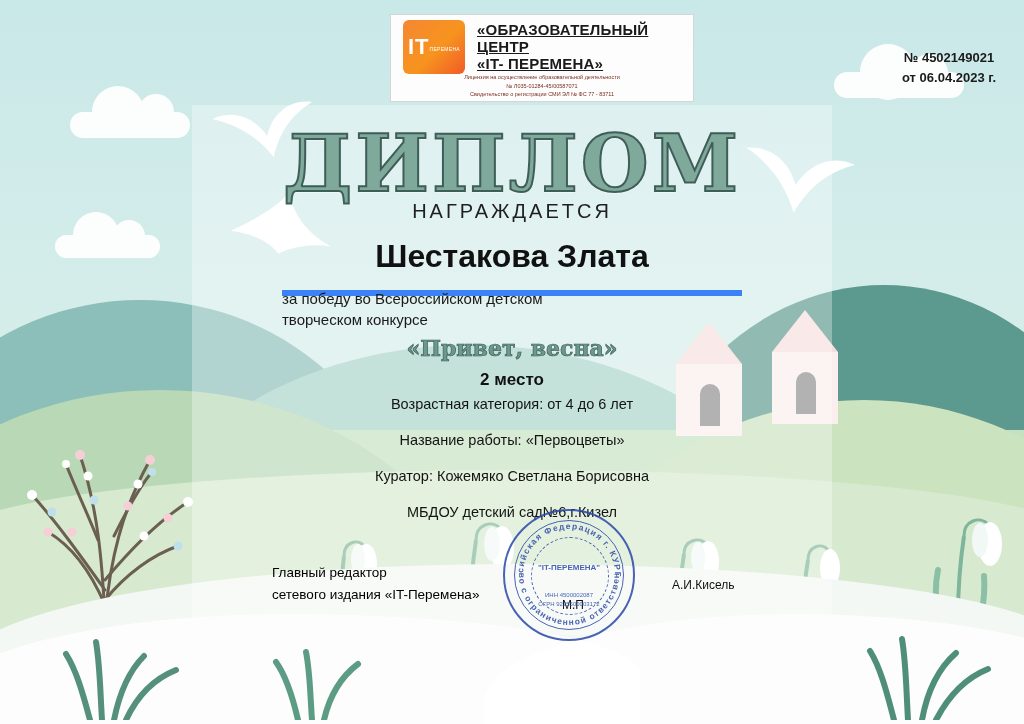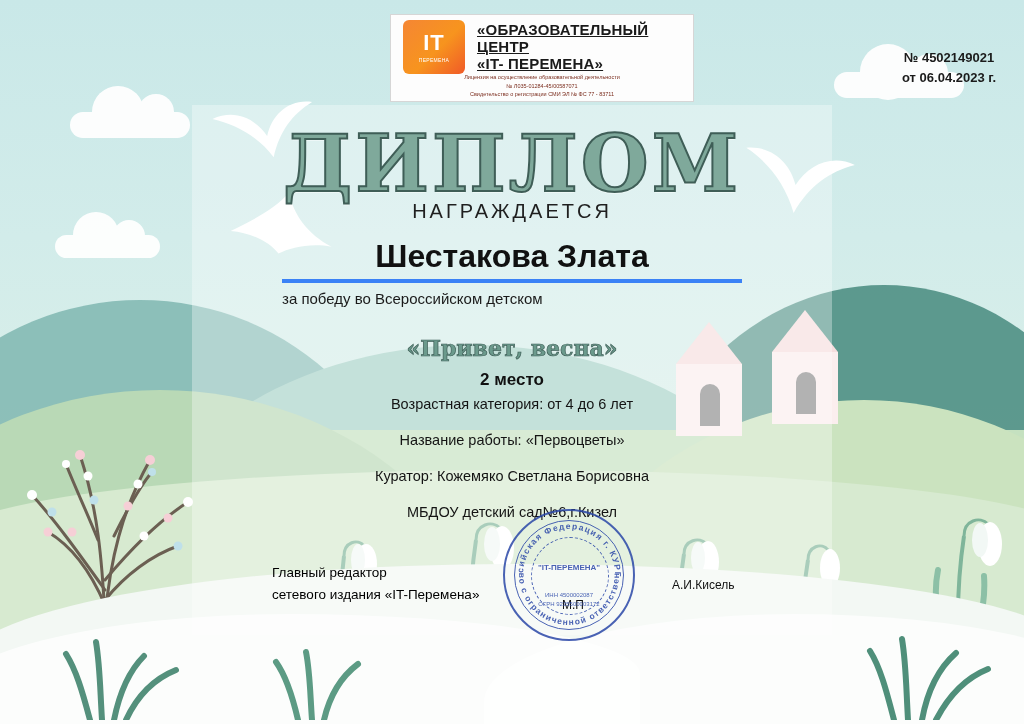--- a/index.html
+++ b/index.html
@@ -186,21 +186,21 @@
     display: flex;
     align-items: center;
     justify-content: center;
   }
   .logo-badge {
     width: 62px; height: 54px;
     background: linear-gradient(135deg, #f58634 0%, #f7941e 55%, #f05a28 100%);
     border-radius: 6px;
     color: #fff;
     display: flex;
-    flex-direction: column;
+    flex-direction: row;
     align-items: center;
     justify-content: center;
     line-height: 1;
   }
   .logo-badge .it {
     font-weight: bold;
     font-size: 22px;
     letter-spacing: 1px;
   }
   .logo-badge .sub {
@@ -264,22 +264,22 @@
     color: #1f1f1f;
   }
   .recipient {
     position: absolute;
     left: 282px; top: 238px;
     width: 460px;
     text-align: center;
     font-size: 32px;
     font-weight: bold;
     color: #111;
-    padding-bottom: 4px;
-    border-bottom: 4px solid #3b82f6;
+    padding-bottom: 15px;
+    border-bottom: 6px solid #3b82f6;
   }
   .reason {
     position: absolute;
     left: 282px; top: 288px;
     width: 460px;
     text-align: left;
     font-size: 15px;
     color: #1a1a1a;
     line-height: 1.4;
   }
@@ -567,20 +567,21 @@
   <div class="doc-number">
     <div>№ 4502149021</div>
     <div>от 06.04.2023 г.</div>
   </div>
 
   <div class="diplom">ДИПЛОМ</div>
   <div class="awarded">НАГРАЖДАЕТСЯ</div>
   <div class="recipient">Шестакова Злата</div>
   <div class="reason">
     <div>за победу во Всероссийском детском</div>
+    <div>творческом конкурсе</div>
   </div>
   <div class="contest-name">«Привет, весна»</div>
   <div class="place">2 место</div>
   <div class="details">
     <div>Возрастная категория: от 4 до 6 лет</div>
     <div>Название работы: «Первоцветы»</div>
     <div>Куратор: Кожемяко Светлана Борисовна</div>
     <div>МБДОУ детский сад№6,г.Кизел</div>
   </div>
 

